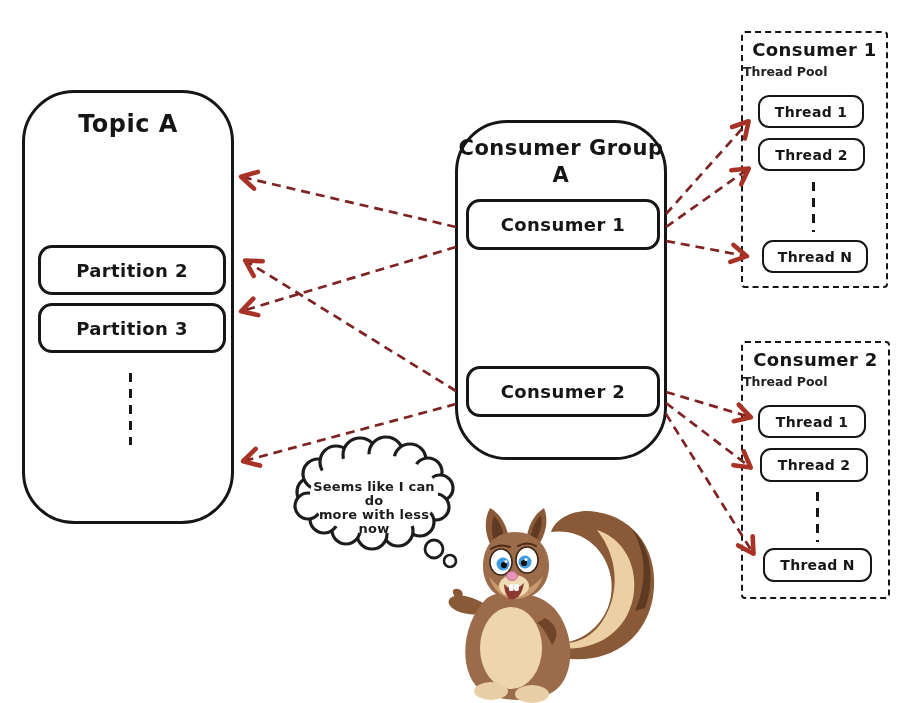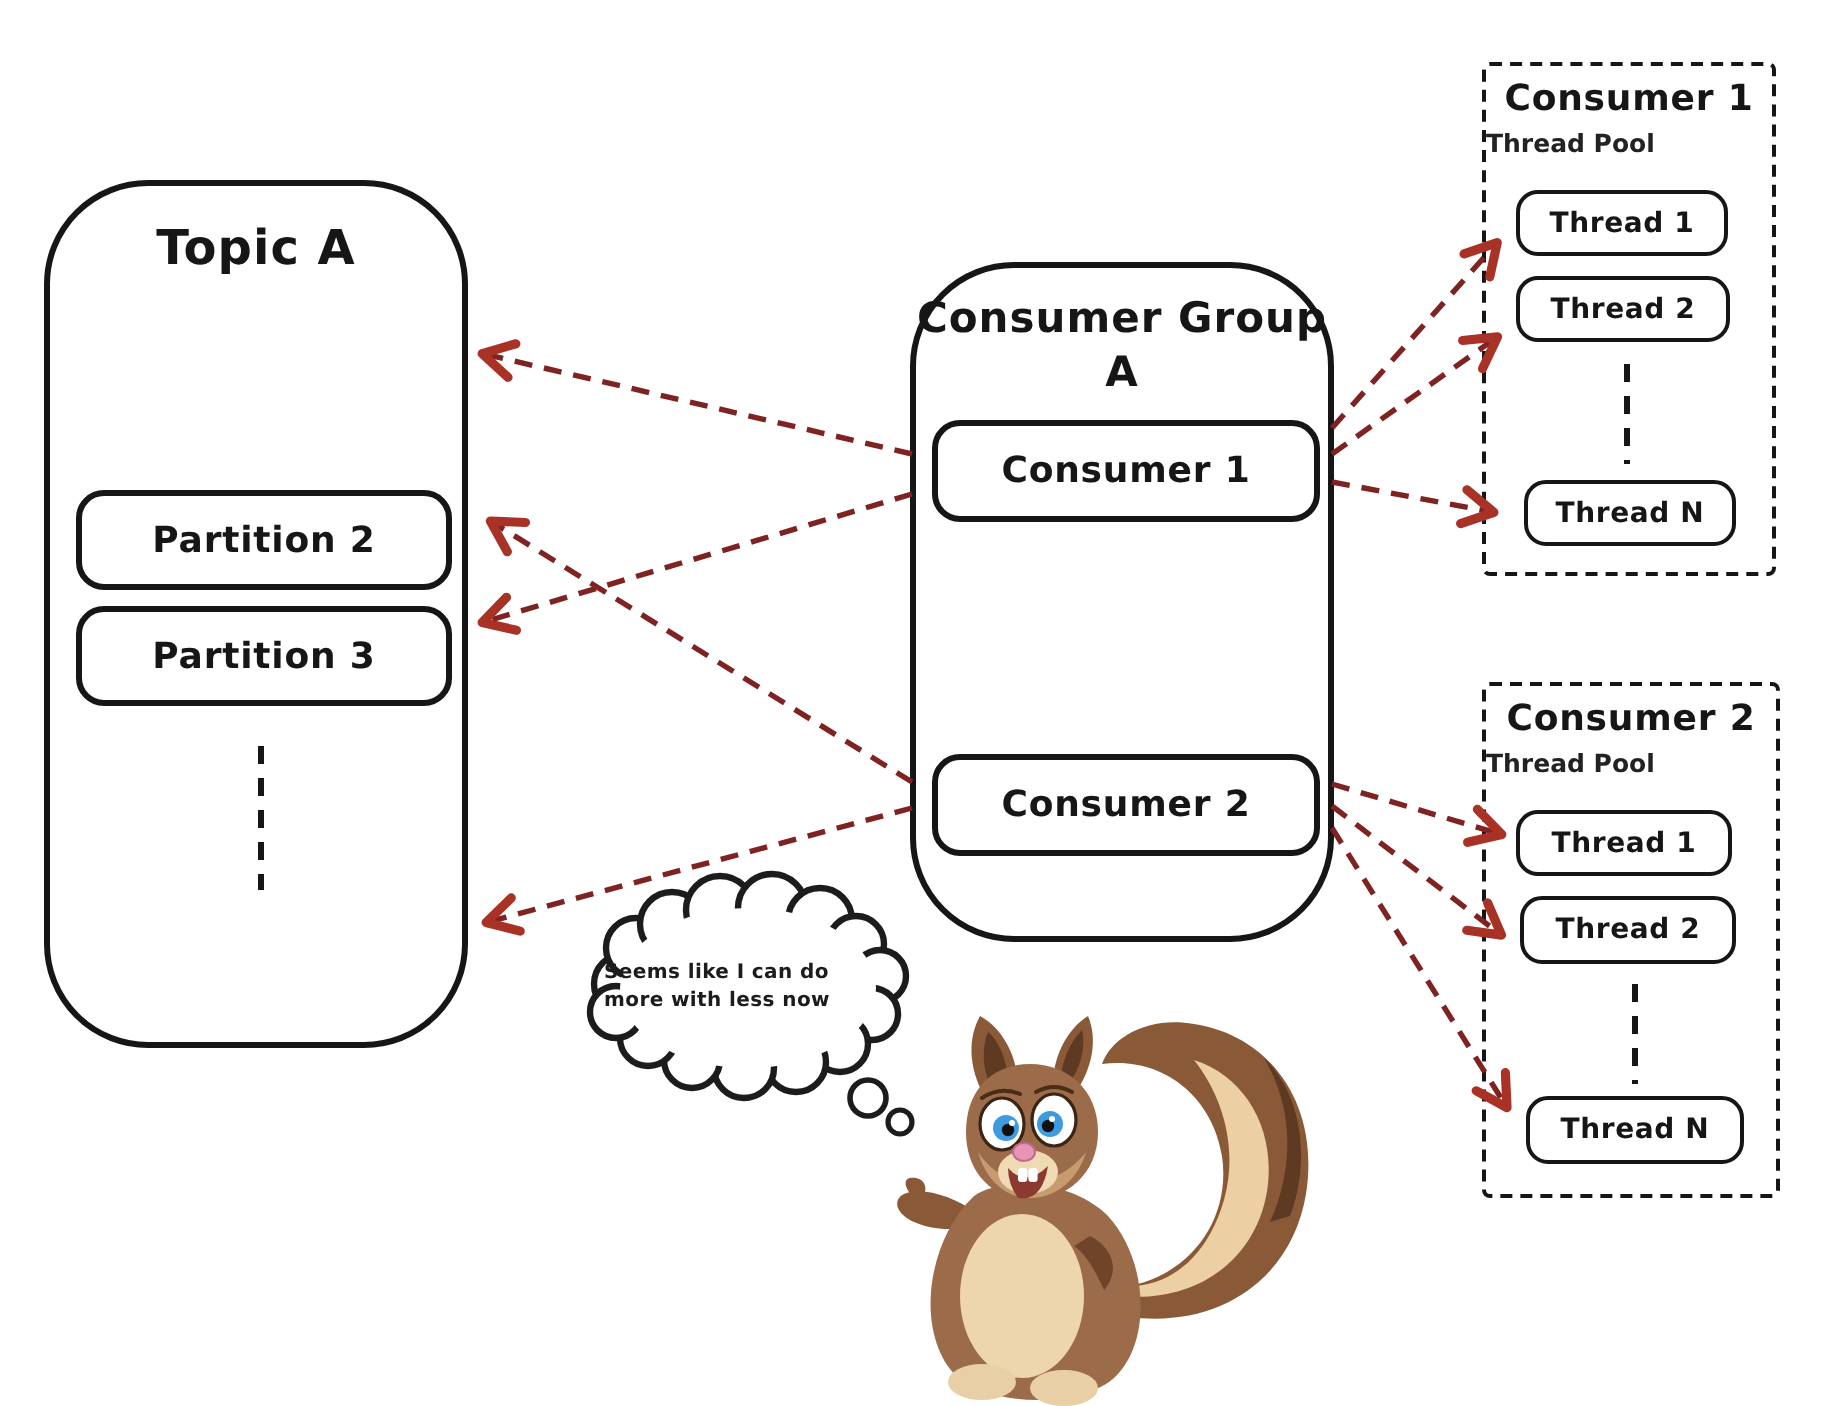--- a/index.html
+++ b/index.html
@@ -41,37 +41,37 @@
     font-size:14px;font-weight:bold;letter-spacing:.3px;z-index:2;
   }
   
   .vdots{
     position:absolute;width:3.2px;z-index:2;
     background:repeating-linear-gradient(to bottom,#161616 0 9px,transparent 9px 16px);
   }
   
   .overlay{position:absolute;left:0;top:0;z-index:3;pointer-events:none;}
   .bubble-text{
-    position:absolute;left:302px;top:480px;width:144px;z-index:4;text-align:left;
-    font-size:10px;font-weight:bold;line-height:14px;color:#1c1c1c;letter-spacing:.2px;
+    position:absolute;left:302px;top:480px;width:144px;z-index:4;text-align:center;
+    font-size:13px;font-weight:bold;line-height:14px;color:#1c1c1c;letter-spacing:.2px;
   }
 </style>
 </head>
 <body>
 
 <div class="canvas">
 
   <div class="bigbox" style="left:22px;top:78px;width:212px;height:434px;margin-top:12px;">
     <div class="bigbox-title" style="top:17px;font-size:24px;">Topic A</div>
     <div class="pill" style="left:13px;top:152px;width:188px;height:50px;">Partition 2</div>
     <div class="pill" style="left:13px;top:210px;width:188px;height:50px;">Partition 3</div>
     <div class="vdots" style="left:104px;top:280px;height:72px;"></div>
   </div>
 
-  <div class="bigbox" style="left:455px;top:131px;width:212px;height:340px;">
+  <div class="bigbox" style="left:455px;top:120px;width:212px;height:340px;">
     <div class="bigbox-title" style="top:13px;font-size:21px;">Consumer Group</div>
     <div class="bigbox-title" style="top:40px;font-size:21px;">A</div>
     <div class="pill" style="left:8px;top:76px;width:194px;height:51px;">Consumer 1</div>
     <div class="pill" style="left:8px;top:243px;width:194px;height:51px;">Consumer 2</div>
   </div>
 
   <div class="pool" style="left:741px;top:31px;width:147px;height:257px;">
     <div class="pool-title">Consumer 1</div>
     <div class="pool-subtitle">Thread Pool</div>
     <div class="thread" style="left:15px;top:62px;width:106px;height:33px;">Thread 1</div>

